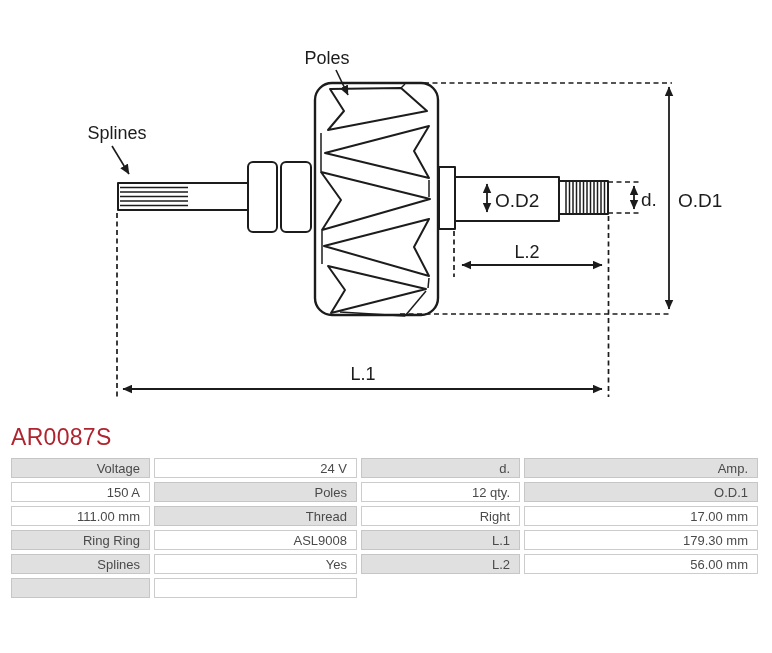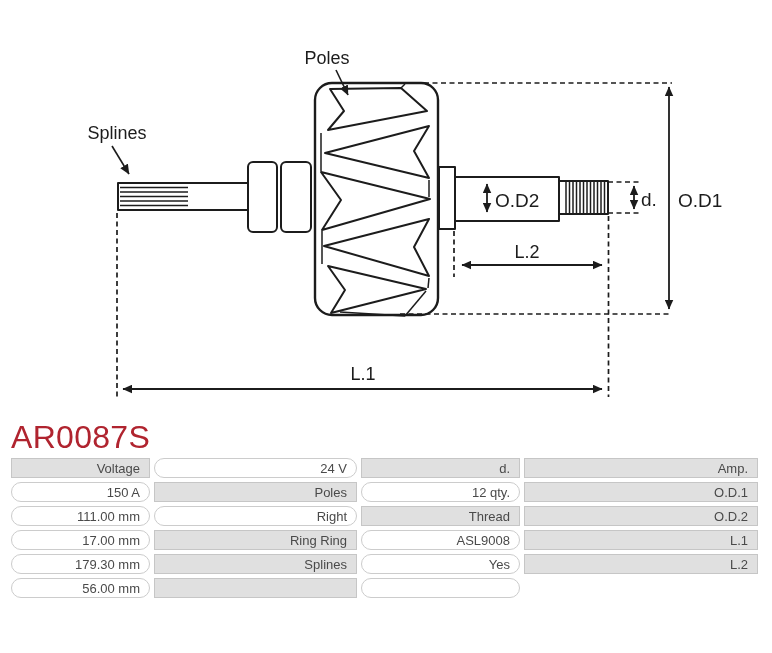--- a/index.html
+++ b/index.html
@@ -9,34 +9,34 @@
   }
   .diagram{position:absolute;left:0;top:0;}
   .diagram text{font-family:"Liberation Sans",sans-serif;fill:#1c1c1c;}
   .shape{fill:#ffffff;stroke:#1c1c1c;stroke-width:2;stroke-linejoin:round;}
   .pack{stroke-width:2.4;}
   .thin{stroke:#1c1c1c;stroke-width:1.5;fill:none;}
   .dim{stroke:#1c1c1c;stroke-width:1.8;fill:none;}
   .dash{stroke:#1c1c1c;stroke-width:1.7;fill:none;stroke-dasharray:5 3.5;}
   .ptr{stroke:#1c1c1c;stroke-width:1.6;fill:none;}
   .part-number{
-    position:absolute;left:11px;top:424px;font-size:32px;line-height:26px;
+    position:absolute;left:11px;top:424px;font-size:23px;line-height:26px;
     color:var(--accent,#b0242f);letter-spacing:.3px;
   }
   .spec-table{
     position:absolute;left:11px;top:458px;
     display:grid;grid-template-columns:139px 203px 159px 234px;gap:4px;
   }
   .cell{
     height:20px;box-sizing:border-box;display:flex;align-items:center;
     justify-content:flex-end;padding-right:9px;font-size:13px;color:#4a4a4a;
     border:1px solid #c6c6c6;background:#ffffff;
   }
   .cell.label{background:#e0e0e0;}
-  .cell.value{border-color:#cccccc;border-radius:11px;}
+  .cell.value{border-color:#cccccc;}
 </style>
 </head>
 <body>
 
 <div class="page">
 
   <svg class="diagram" width="772" height="420" viewBox="0 0 772 420">
     <defs>
       <marker id="ah" markerUnits="userSpaceOnUse" markerWidth="10" markerHeight="9" viewBox="0 0 9 8" refX="8.5" refY="4" orient="auto-start-reverse">
         <path d="M0,0 L9,4 L0,8 Z" fill="#1c1c1c"></path>
@@ -150,24 +150,23 @@
     <div class="cell value">24 V</div>
     <div class="cell label">d.</div>
 
     <div class="cell label">Amp.</div>
     <div class="cell value">150 A</div>
     <div class="cell label">Poles</div>
     <div class="cell value">12 qty.</div>
 
     <div class="cell label">O.D.1</div>
     <div class="cell value">111.00 mm</div>
+    <div class="cell label">Thread</div>
     <div class="cell value">Right</div>
-    <div class="cell label">Thread</div>
 
-    <div class="cell label">O.D.2</div>
     <div class="cell value">17.00 mm</div>
     <div class="cell label">Ring Ring</div>
     <div class="cell value">ASL9008</div>
 
     <div class="cell label">L.1</div>
     <div class="cell value">179.30 mm</div>
     <div class="cell label">Splines</div>
     <div class="cell value">Yes</div>
 
     <div class="cell label">L.2</div>

